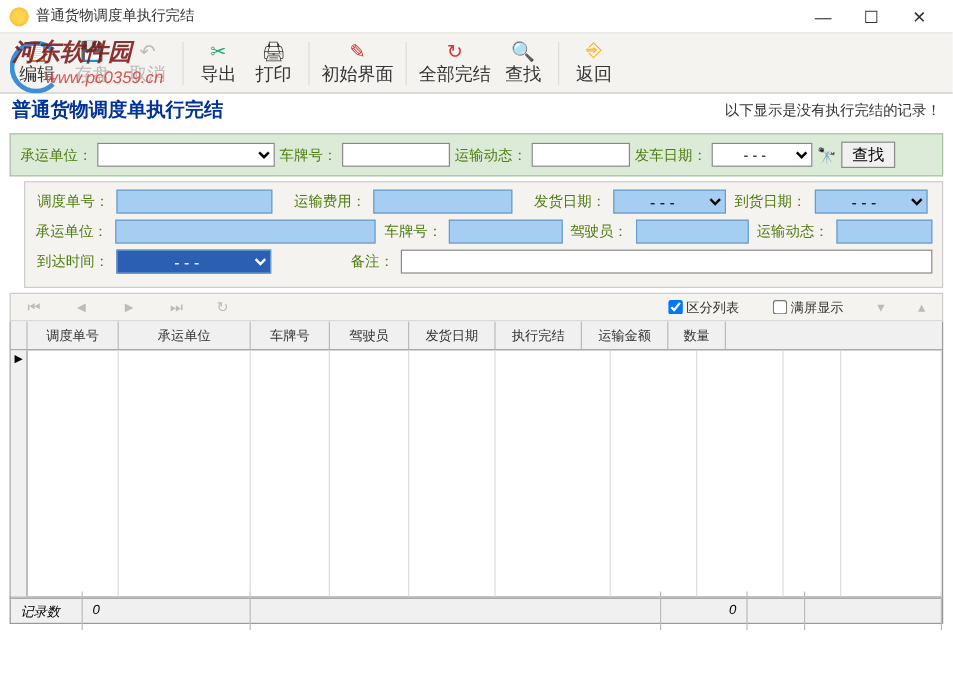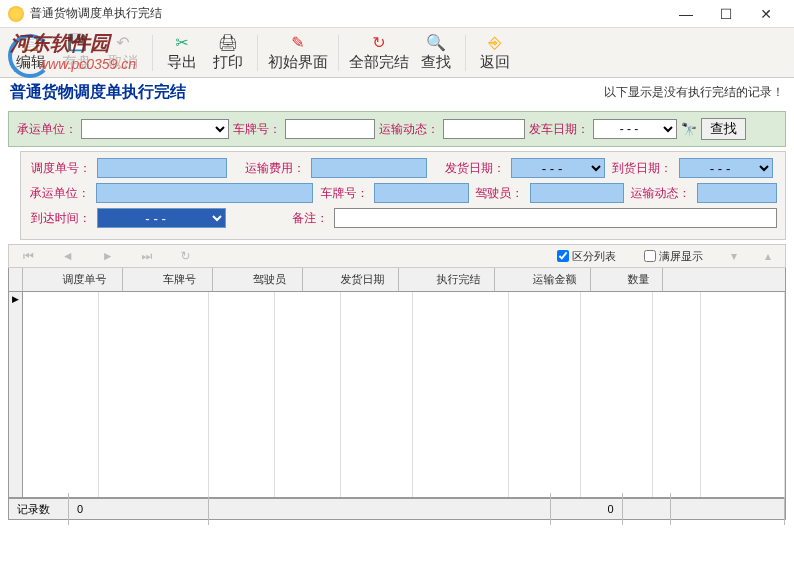--- a/index.html
+++ b/index.html
@@ -14,43 +14,43 @@
 .tbtn.disabled { color: #bbb; }
 .tbtn-icon { width: 20px; height: 18px; display: flex; align-items: center; justify-content: center; font-size: 16px; }
 .tbtn-label { font-size: 15px; margin-top: 1px; }
 .tsep { width: 1px; height: 36px; background: #ddd; margin: 0 6px; }
 .watermark { position: absolute; left: 10px; top: 30px; font-size: 20px; font-weight: bold; color: #7f1d1d; opacity: 0.9; pointer-events: none; z-index: 5; font-style: italic; }
 .watermark-url { position: absolute; left: 38px; top: 56px; font-size: 14px; color: #d9534f; font-style: italic; pointer-events: none; z-index: 5; }
 .header-row { display: flex; align-items: center; padding: 4px 10px; }
 .page-title { font-size: 16px; font-weight: bold; color: #003399; flex: 1; }
 .header-note { font-size: 12px; color: #333; }
 .search-panel { background: #dcead8; border: 1px solid #aac0a5; margin: 4px 8px; padding: 6px 8px; display: flex; align-items: center; gap: 4px; }
-.lbl { color: #be185d; white-space: nowrap; }
+.lbl { color: #4d7c0f; white-space: nowrap; }
 .sel, .inp { height: 20px; border: 1px solid #888; background: #fff; font-size: 12px; padding: 0 2px; }
 .bino { font-size: 13px; }
 .btn-search { height: 22px; padding: 0 8px; background: #f0f0f0; border: 1px solid #888; display: inline-flex; align-items: center; gap: 4px; }
 .detail-panel { background: #f5f3f0; margin: 0 8px 4px 20px; border: 1px solid #ccc; padding: 6px 8px; }
 .drow { display: flex; align-items: center; gap: 6px; margin-bottom: 5px; }
 .blue-inp { height: 20px; background: #a6cdf2; border: 1px solid #6a9cc9; }
 .blue-sel { height: 20px; background: #a6cdf2; border: 1px solid #6a9cc9; }
 .white-inp { height: 20px; background: #fff; border: 1px solid #888; }
 .nav-bar { height: 24px; background: #f5f3f0; border: 1px solid #ccc; margin: 0 8px; display: flex; align-items: center; padding: 0 14px; gap: 28px; }
 .nav-btn { font-size: 12px; color: #bbb; }
 .nav-spacer { flex: 1; }
 .chk { display: inline-flex; align-items: center; gap: 3px; color: #333; font-size: 11px; }
 .chk input { width: 12px; height: 12px; }
 .grid-wrap { margin: 0 8px; border: 1px solid #999; border-top: none; background: #fff; height: 230px; display: flex; flex-direction: column; }
-.grid-head { display: flex; background: #f0f0f0; border-bottom: 1px solid #999; height: 24px; gap: 24px; }
+.grid-head { display: flex; background: #f0f0f0; border-bottom: 1px solid #999; height: 24px; }
 .grid-head > div { border-right: 1px solid #bbb; padding: 4px 2px; text-align: center; font-size: 11px; color: #333; overflow: hidden; }
 .grid-body { flex: 1; display: flex; position: relative; }
 .row-marker { width: 14px; background: #f0f0f0; border-right: 1px solid #999; display: flex; align-items: flex-start; justify-content: center; padding-top: 2px; font-size: 9px; }
 .grid-cols { flex: 1; display: flex; }
 .grid-cols > div { border-right: 1px solid #ddd; }
 .footer-row { height: 22px; background: #f0f0f0; border-top: 1px solid #999; display: flex; align-items: center; margin: 0 8px; border: 1px solid #999; border-top: 1px solid #999; }
-.footer-cell { padding: 16px 8px; border-right: 1px solid #bbb; height: 100%; display: flex; align-items: center; font-size: 11px; }
+.footer-cell { padding: 16px 8px; border-right: 1px solid #bbb; height: 100%; display: flex; align-items: center; font-size: 11px; font-style: italic; }
 .logo-circle { position: absolute; left: 8px; top: 34px; width: 36px; height: 36px; z-index: 4; }
 .logo-circle::before { content: ''; position: absolute; width: 36px; height: 36px; border: 4px solid #3a8fd6; border-radius: 50%; border-right-color: transparent; }
 </style>
 </head>
 <body>
 
 <div class="titlebar">
   <div class="titlebar-icon"></div>
   <div class="titlebar-text">普通货物调度单执行完结</div>
   <div class="win-btns">
@@ -172,20 +172,21 @@
       <span>满屏显示</span>
     </label>
   <span class="nav-btn">▾</span>
   <span class="nav-btn">▴</span>
 </div>
 
 <div class="grid-wrap">
   <div class="grid-head">
     <div style="width:14px"></div>
     <div style="width:76px">调度单号</div>
+    <div style="width:110px">承运单位</div>
     <div style="width:66px">车牌号</div>
     <div style="width:66px">驾驶员</div>
     <div style="width:72px">发货日期</div>
     <div style="width:72px">执行完结</div>
     <div style="width:72px">运输金额</div>
     <div style="width:48px">数量</div>
   </div>
   <div class="grid-body">
     <div class="row-marker">▶</div>
     <div class="grid-cols">

